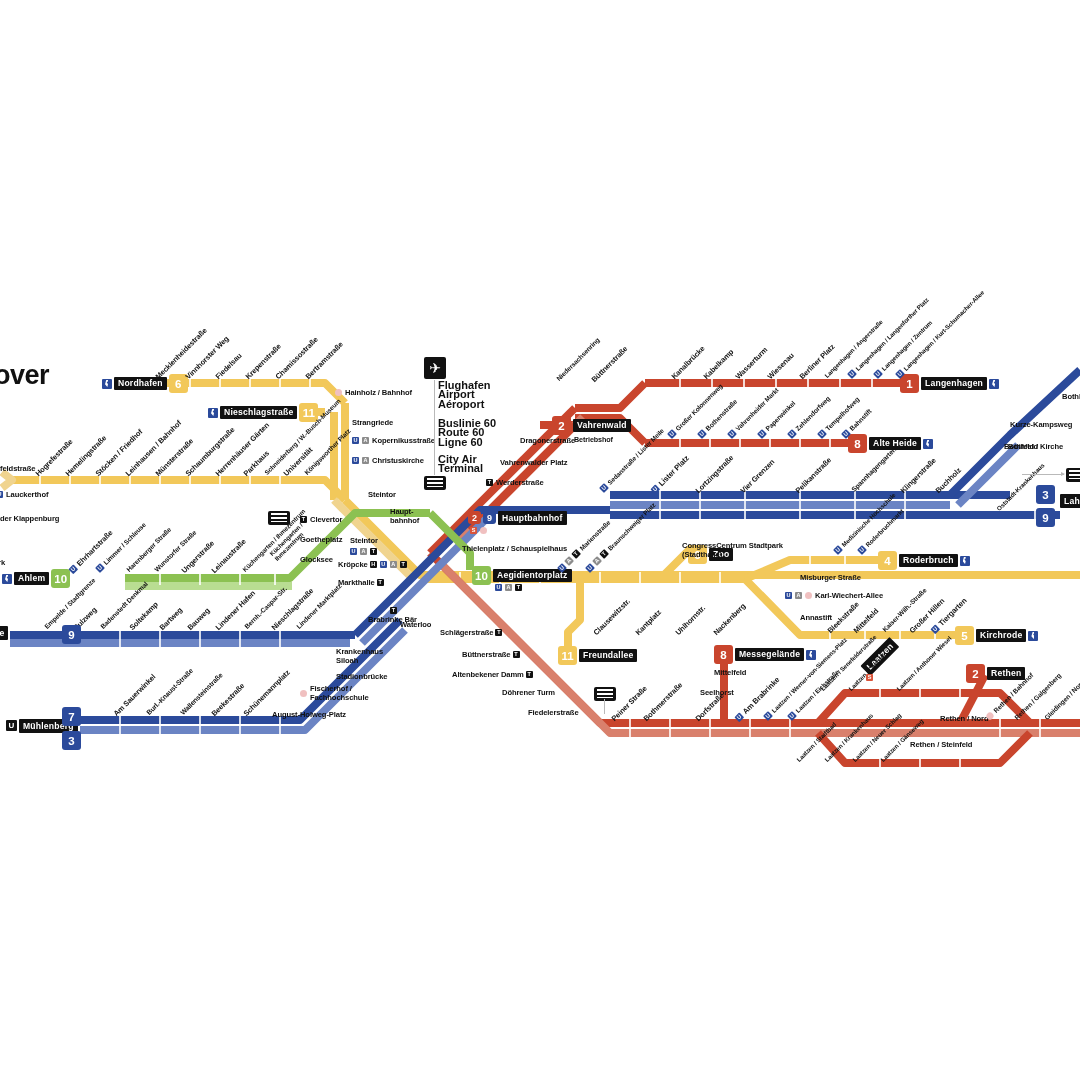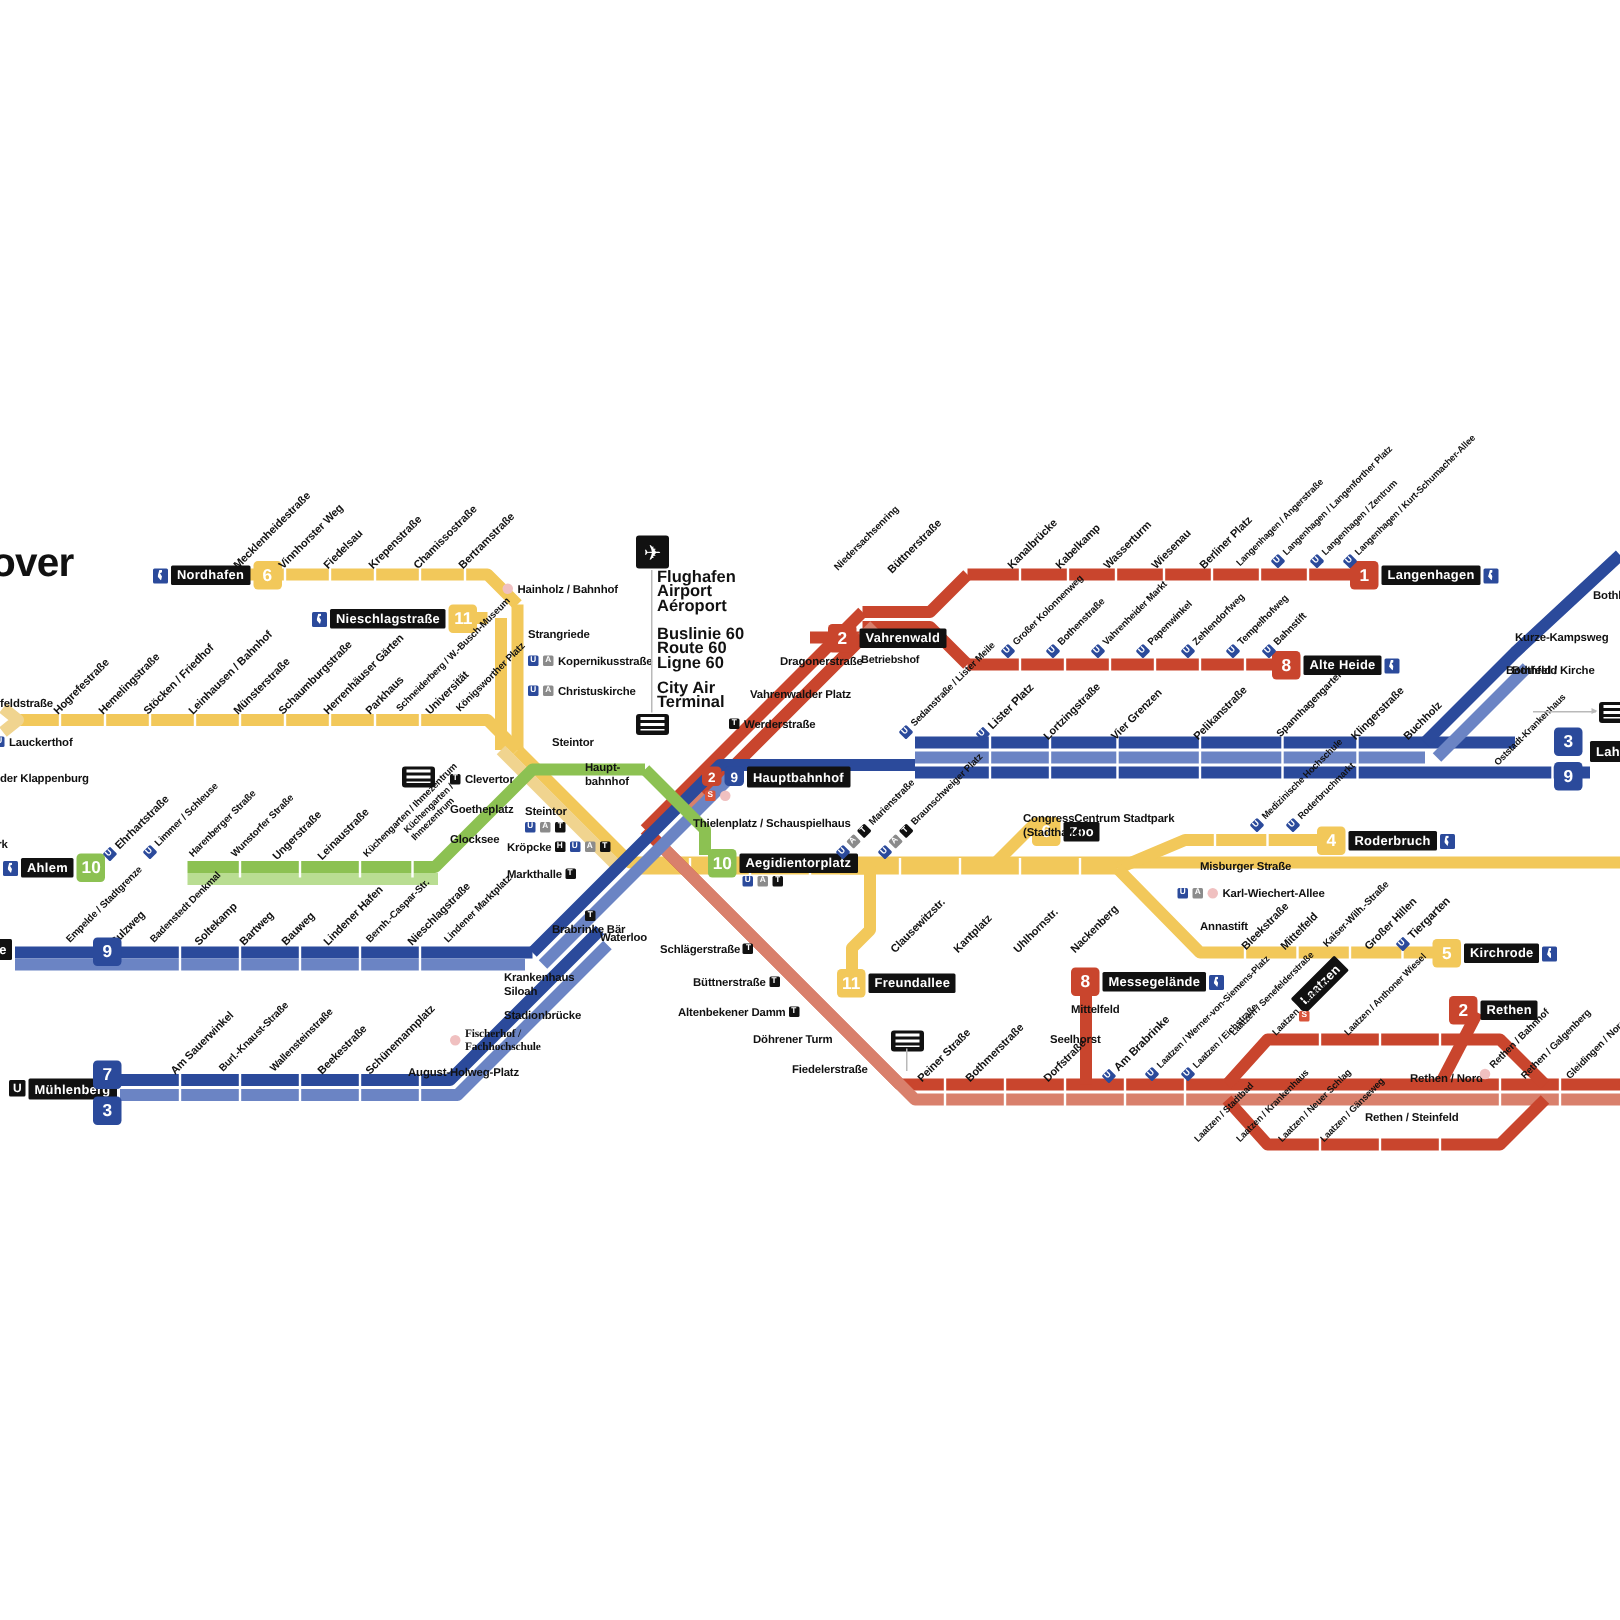--- a/index.html
+++ b/index.html
@@ -400,21 +400,21 @@
 <div class="lbl d" style="left:118px;top:709px;">Am Sauerwinkel</div>
 <div class="lbl d" style="left:150px;top:709px;font-size:6.8px;">Burl.-Knaust-Straße</div>
 <div class="lbl d" style="left:184px;top:709px;font-size:6.8px;">Wallensteinstraße</div>
 <div class="lbl d" style="left:216px;top:709px;">Beekestraße</div>
 <div class="lbl d" style="left:248px;top:709px;">Schünemannplatz</div>
 
 <div class="lbl h" style="left:336px;top:648px;line-height:8.6px;">Krankenhaus<br>Siloah</div>
 <div class="lbl h" style="left:336px;top:672px;">Stadionbrücke</div>
 <div class="icbox" style="left:300px;top:685px;">
   <span class="mini p"></span>
-  <span class="lbl h" style="position:static;line-height:8.6px;font-family:Liberation Serif, serif;">Fischerhof /<br>Fachhochschule</span>
+  <span class="lbl h" style="position:static;line-height:8.6px;">Fischerhof /<br>Fachhochschule</span>
 </div>
 <div class="lbl h" style="left:272px;top:710px;">August-Holweg-Platz</div>
 
 <div class="lbl h" style="left:368px;top:490px;">Steintor</div>
 <div class="icbox" style="left:300px;top:515px;">
   <span class="mini k">T</span>
   <span class="lbl h" style="position:static;">Clevertor</span>
 </div>
 <div class="lbl h" style="left:300px;top:535px;">Goetheplatz</div>
 <div class="lbl h" style="left:300px;top:555px;">Glocksee</div>

